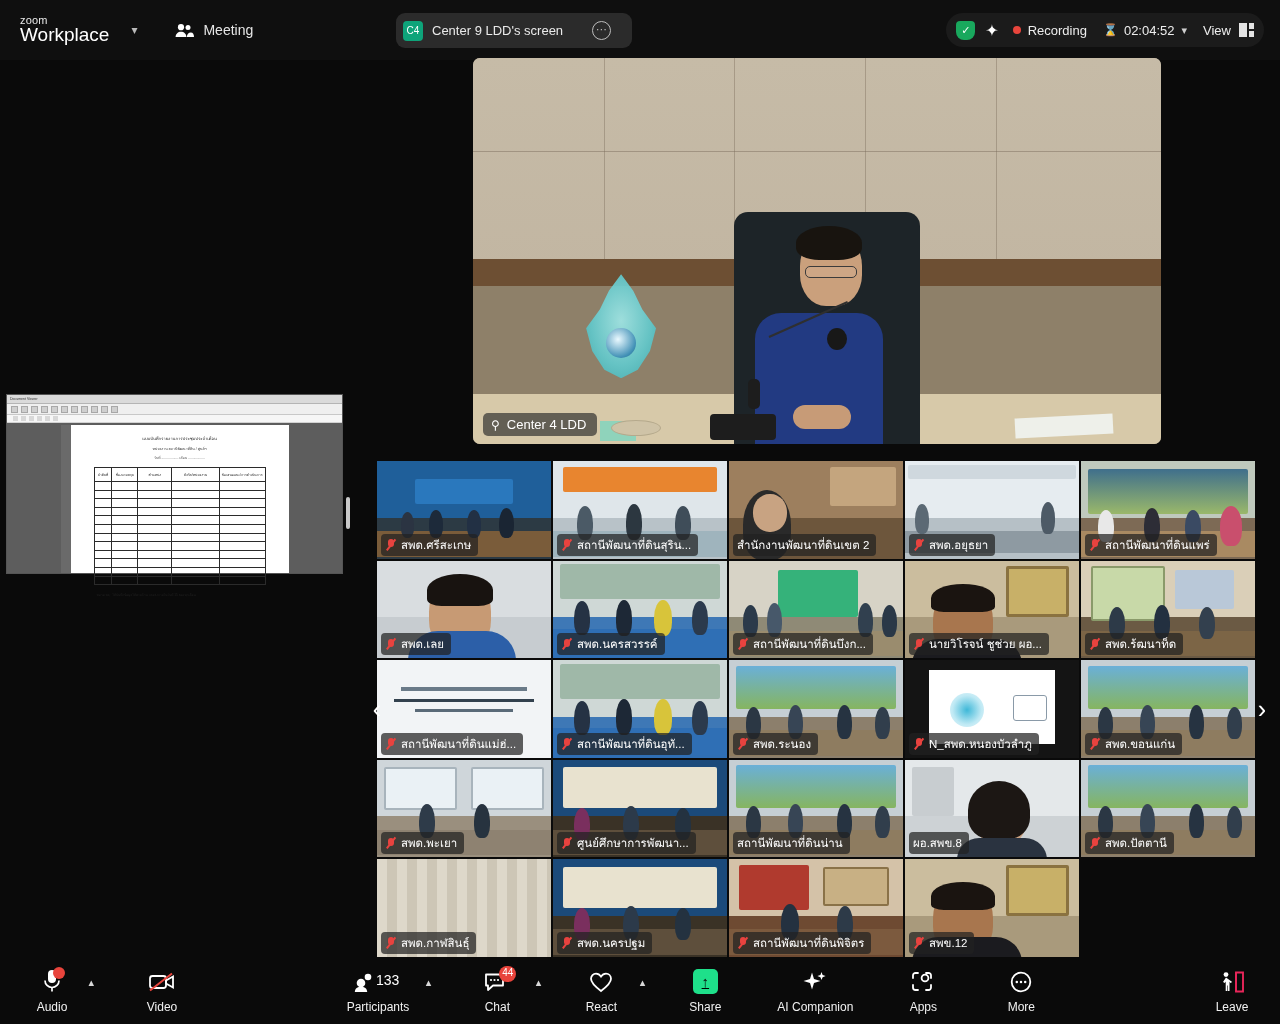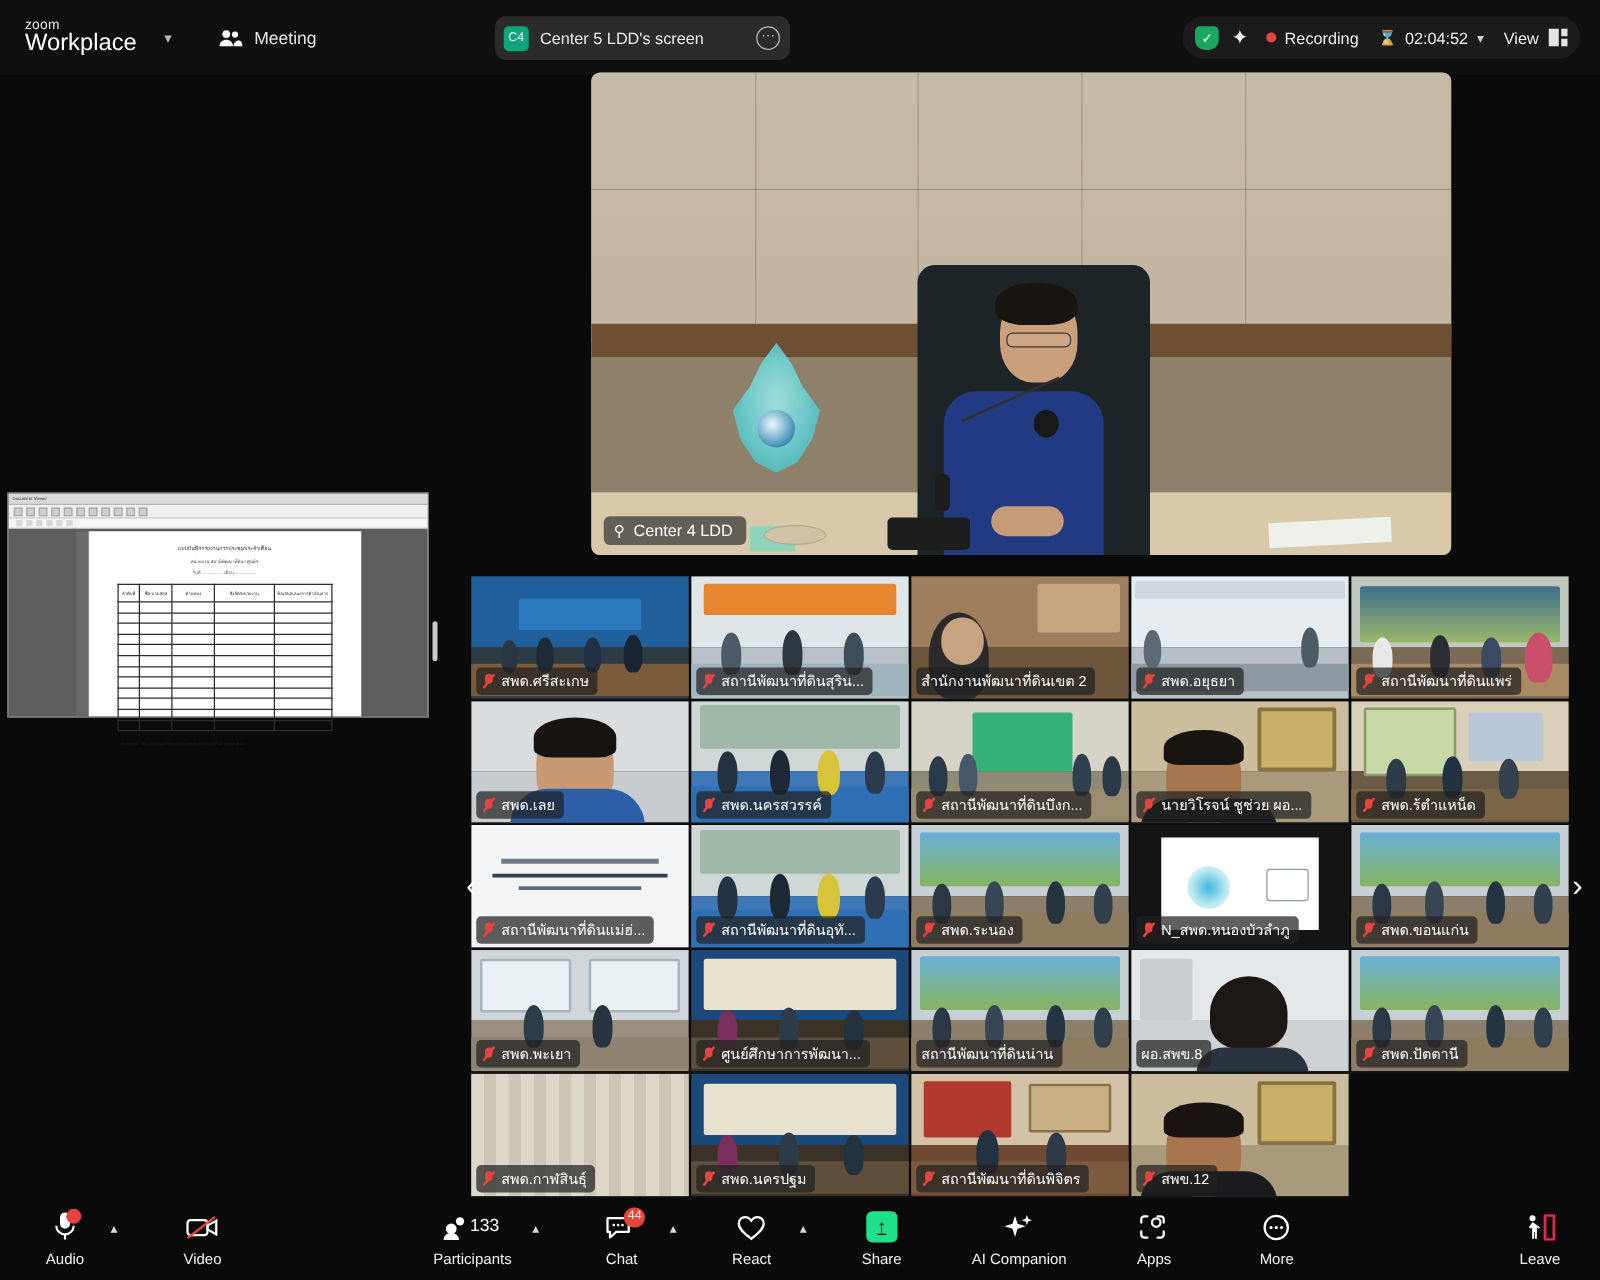--- a/index.html
+++ b/index.html
@@ -26,21 +26,21 @@
   .meeting-btn {
     display: flex; align-items: center; gap: 9px;
     margin-left: 38px; cursor: pointer; text-align: right;
   }
   .meeting-btn .lbl { color: #e6e6e6; font-size: 14px; }
 
   .share-pill {
     position: absolute; left: 396px; top: 13px;
     width: 236px; height: 35px;
     background: #2b2b2b; border-radius: 9px;
-    display: flex; align-items: center; padding: 0 8px 0 7px;
+    display: flex; align-items: center; padding: 0 21px 0 7px;
     cursor: pointer;
   }
   .c4-badge {
     width: 20px; height: 20px; border-radius: 4px;
     background: #0ea47a; color: #fff; font-size: 10px;
     display: flex; align-items: center; justify-content: center;
     flex: 0 0 auto;
   }
   .share-pill .txt {
     color: #eaeaea; font-size: 13px; margin-left: 9px;
@@ -352,21 +352,21 @@
         <circle cx="13" cy="4.6" r="2.5" fill="#fff"></circle>
         <path d="M0.6 14c0-3.3 2.5-5.3 5.4-5.3S11.4 10.7 11.4 14z" fill="#fff"></path>
         <path d="M11.8 14c0-2.6 1.8-4.6 4-4.6s3.2 2 3.2 4.6z" fill="#fff"></path>
       </svg>
     </span>
     <span class="lbl">Meeting</span>
   </div>
 
   <div class="share-pill">
     <span class="c4-badge">C4</span>
-    <span class="txt">Center 5 LDD's screen</span>
+    <span class="txt">Center 9 LDD's screen</span>
     <span class="more-circle">⋯</span>
   </div>
 
   <div class="hdr-right">
     <span class="shield">✓</span>
     <span class="sparkle">✦</span>
     <span class="rec-dot"></span>
     <span class="rec-label">Recording</span>
     <span class="timer-ico">⌛</span>
     <span class="timer">02:04:52</span>
@@ -703,21 +703,21 @@
           <div class="banner" style="left:6%;top:6%;width:42%;height:56%;background:#c8d9a8;border:2px solid #8a9a6a"></div>
           <div class="banner" style="left:54%;top:10%;width:34%;height:40%;background:#b9c8d8"></div>
           <div class="tbl" style="background:#7c6546"></div>
           <div class="p" style="left:16%;top:48%;width:16px;height:32px;background:#2d3a48"></div>
           <div class="p" style="left:42%;top:46%;width:16px;height:34px;background:#233040"></div>
           <div class="p" style="left:68%;top:48%;width:16px;height:32px;background:#33404e"></div>
         </div>
       </div>
       <div class="tile-name">
         <span class="mic-muted"></span>
-        <span class="tn">สพด.ร้ตำแหน็ด</span>
+        <span class="tn">สพด.ร้ฒนาท็ด</span>
       </div>
     </div>
     <div class="tile">
       <div class="scene">
         <div class="rm">
           <div class="wall" style="background:#f2f4f6;bottom:0"></div>
           <div style="position:absolute;left:14%;top:28%;right:14%;height:4px;background:#6a7a88"></div>
           <div style="position:absolute;left:10%;top:40%;right:10%;height:3px;background:#33414e"></div>
           <div style="position:absolute;left:22%;top:50%;right:22%;height:3px;background:#5a6a78"></div>
         </div>

